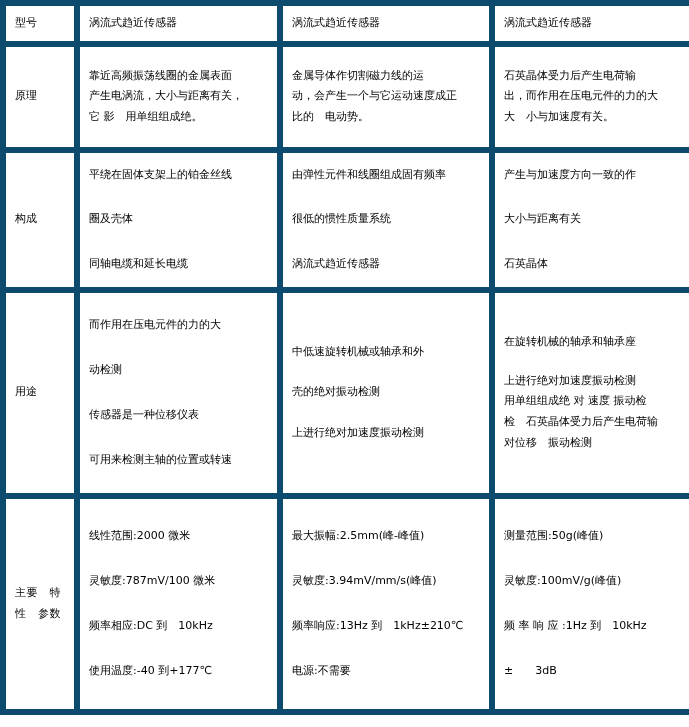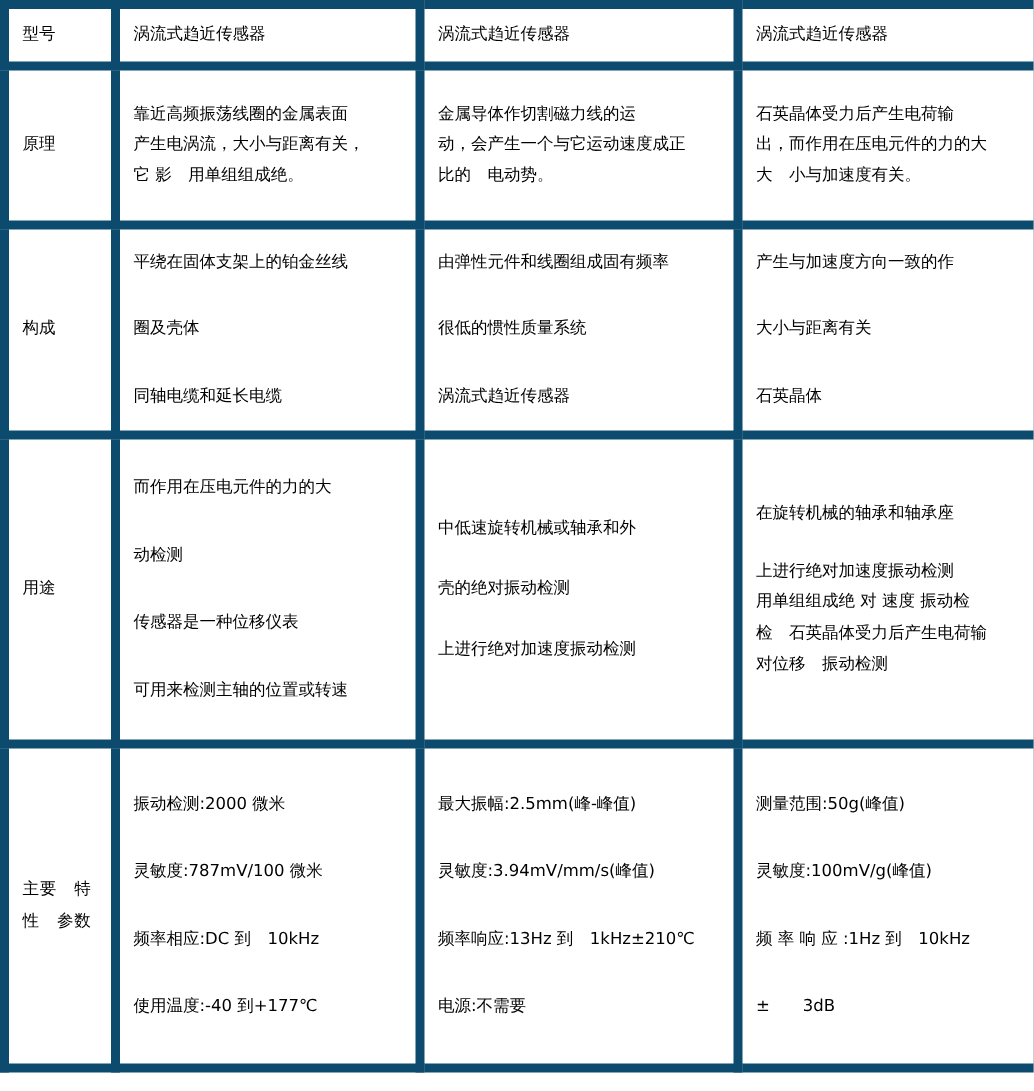--- a/index.html
+++ b/index.html
@@ -169,21 +169,21 @@
           </div>
         </td>
       </tr>
 
       <tr class="row-params">
         <td class="rowhdr">
           <span class="spaced">主要　特<br>性　参数</span>
         </td>
         <td class="mid">
           <div class="cellblock loose">
-            <p>振动检测:2000 微米</p>
+            <p>线性范围:2000 微米</p>
             <p>灵敏度:787mV/100 微米</p>
             <p>频率相应:DC 到　10kHz</p>
             <p>使用温度:-40 到+177℃</p>
           </div>
         </td>
         <td class="mid">
           <div class="cellblock loose">
             <p>最大振幅:2.5mm(峰-峰值)</p>
             <p>灵敏度:3.94mV/mm/s(峰值)</p>
             <p>频率响应:13Hz 到　1kHz±210℃</p>

